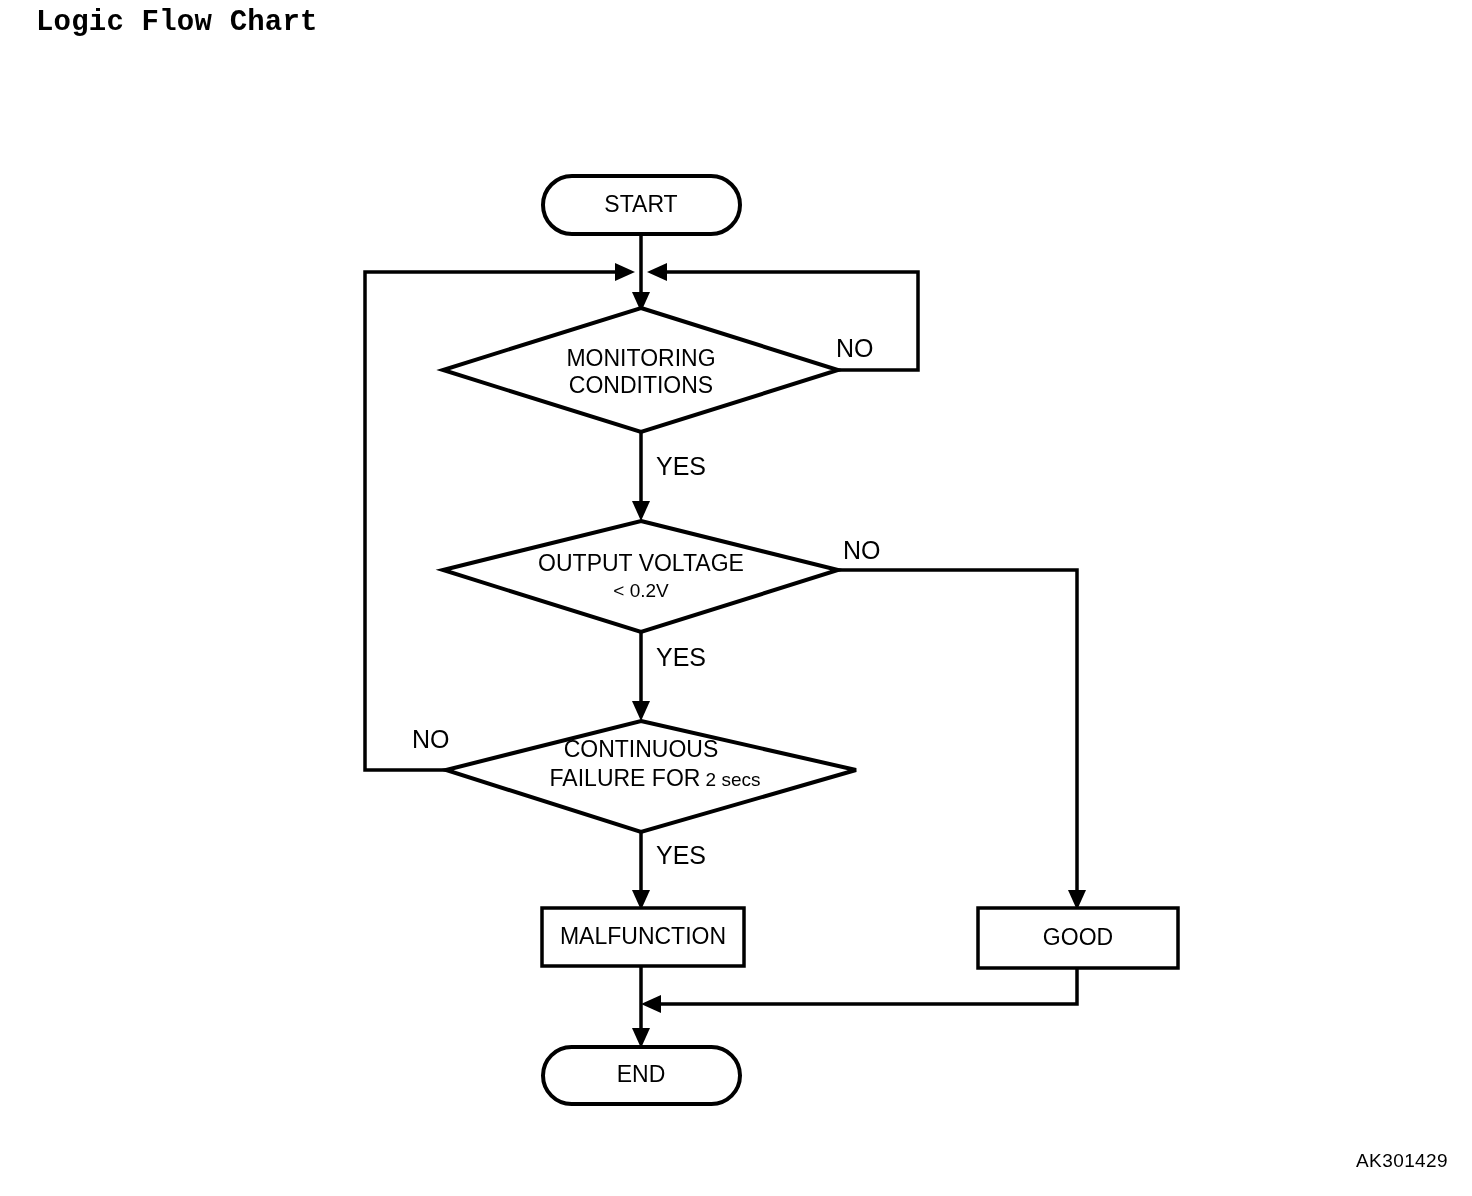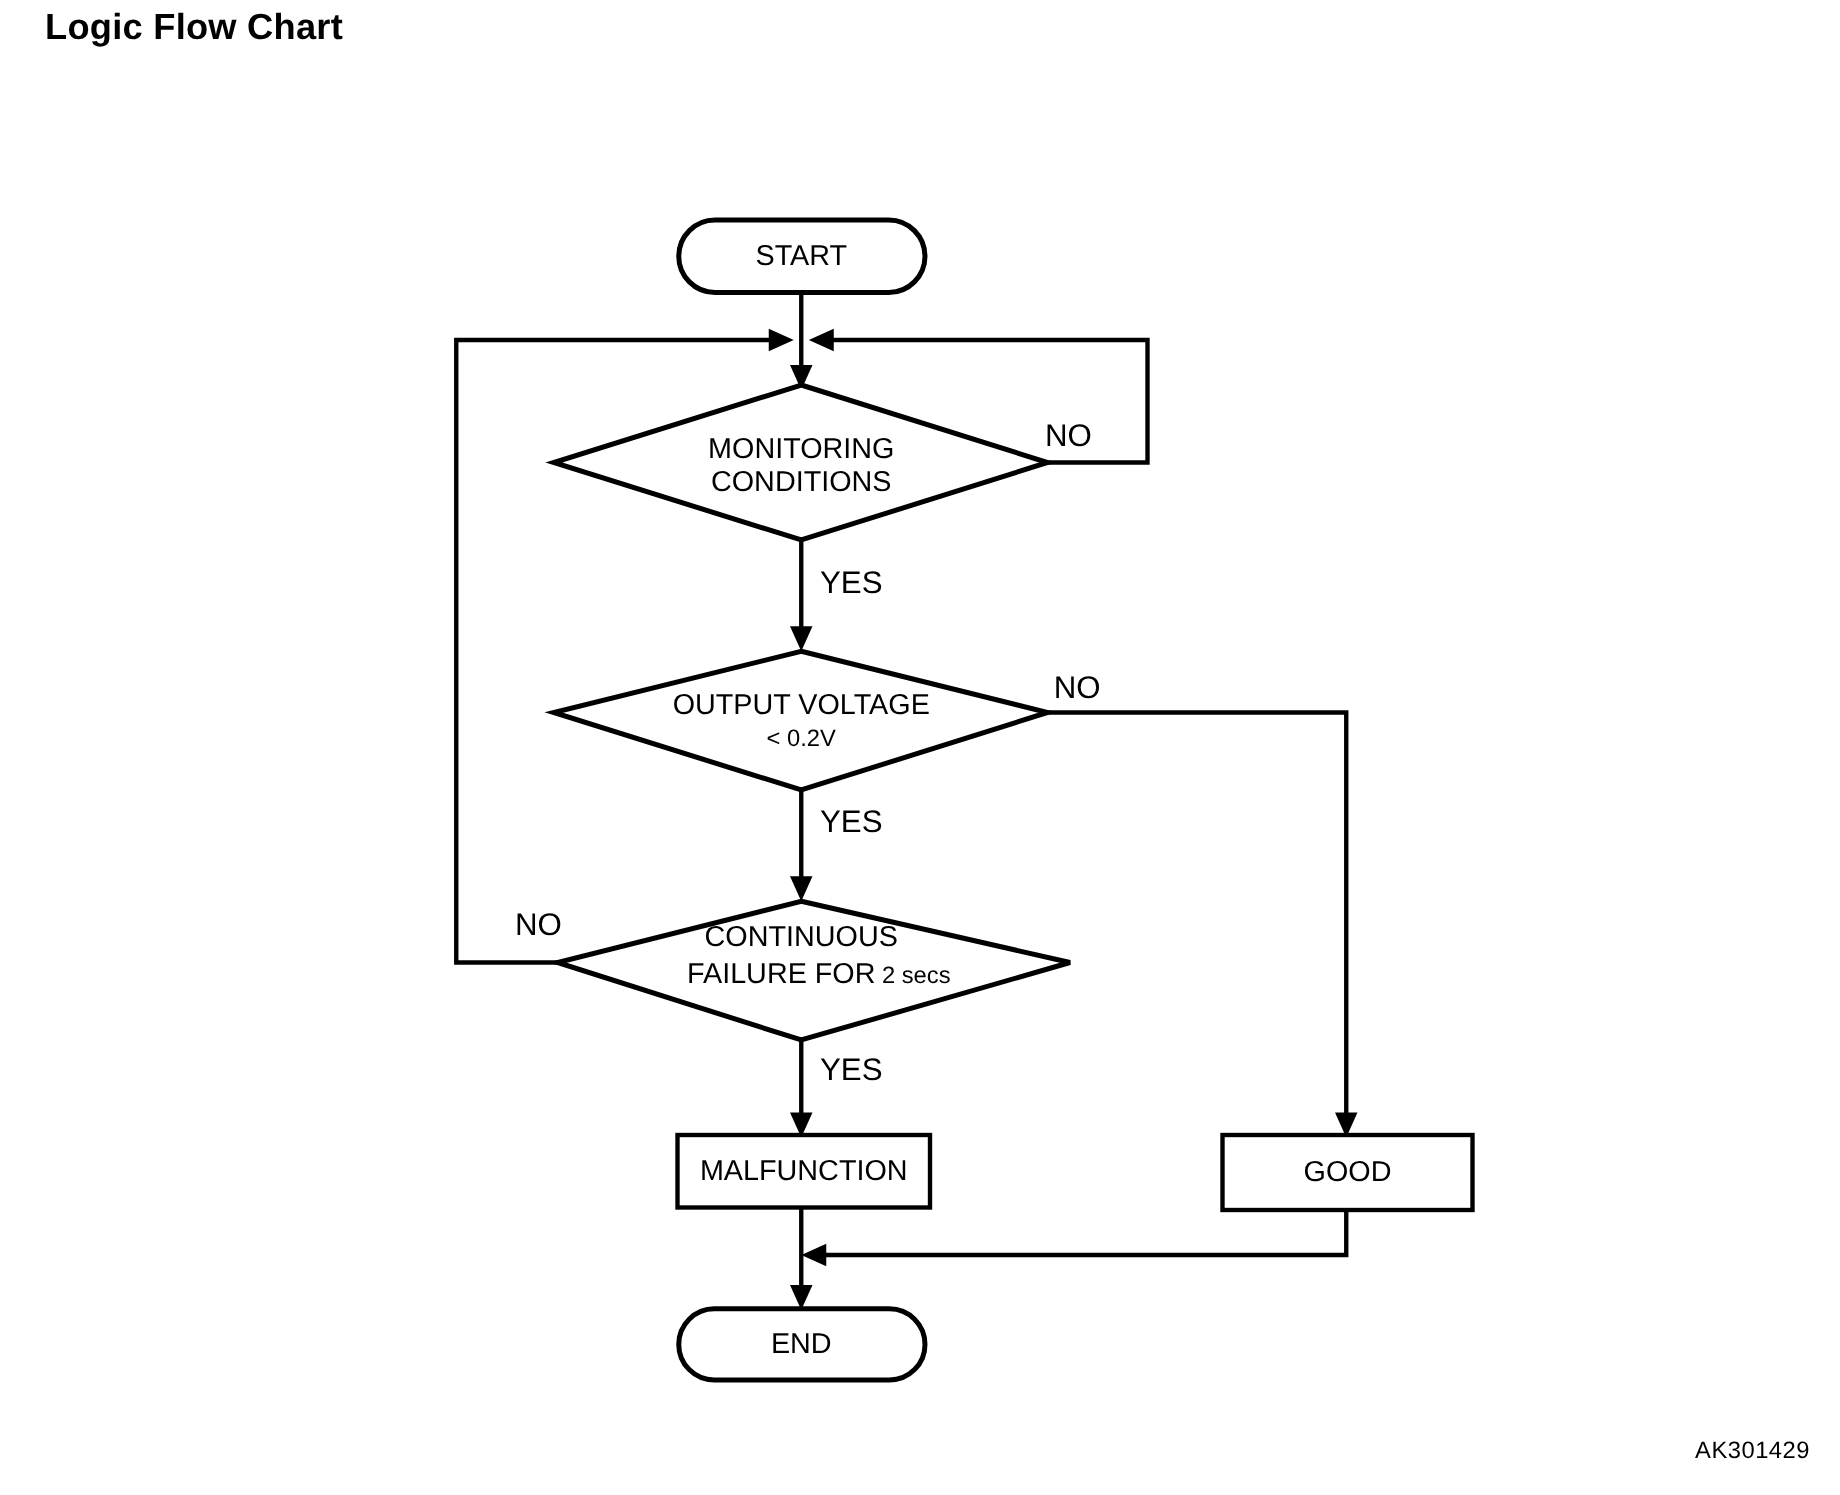--- a/index.html
+++ b/index.html
@@ -16,20 +16,21 @@
     overflow: hidden;
   }
   #page-title {
     position: absolute;
     left: 36px;
     top: 6px;
     font-size: 29px;
     font-weight: bold;
     letter-spacing: 0.2px;
     white-space: nowrap;
+    font-family: Liberation Mono, monospace;
   }
   #diagram-area {
     position: absolute;
     left: 0;
     top: 0;
     width: 1472px;
     height: 1196px;
   }
   #ref-code {
     position: absolute;

